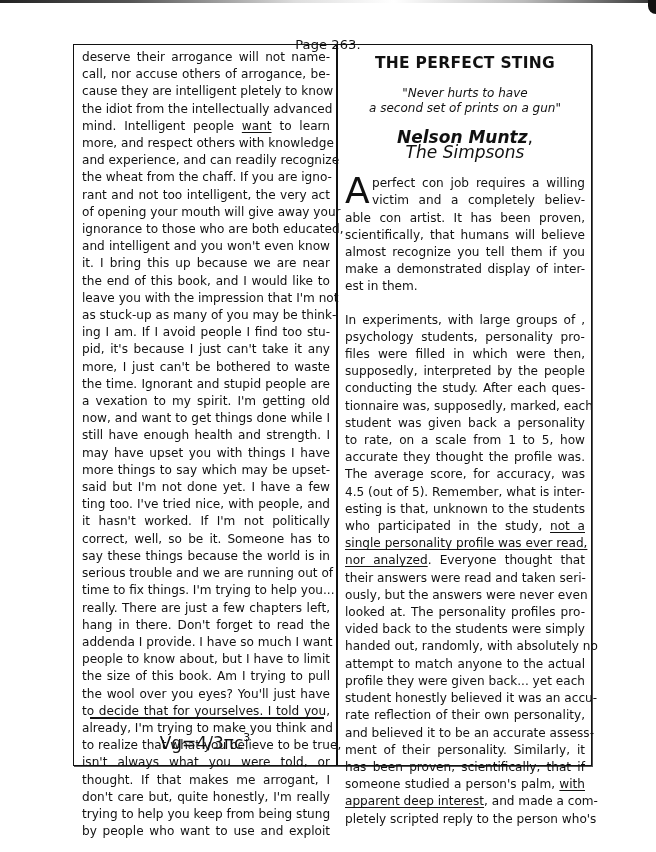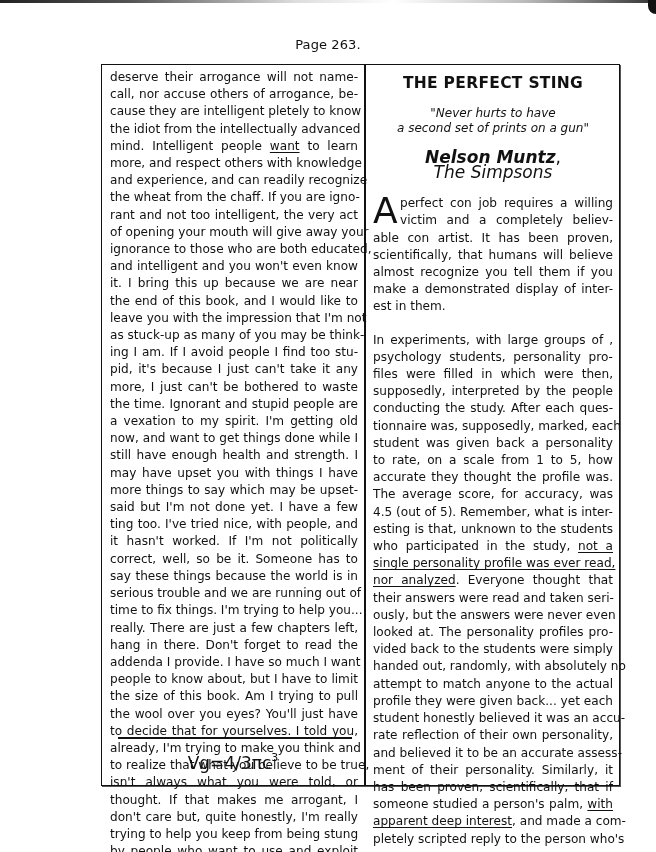--- a/index.html
+++ b/index.html
@@ -4,22 +4,22 @@
 <style>
   html, body { margin: 0; padding: 0; background: #ffffff; }
   body { width: 656px; height: 852px; position: relative; overflow: hidden;
          font-family: "DejaVu Sans", sans-serif; color: #111; }
   .scan-edge { position: absolute; top: 0; left: 0; width: 656px; height: 3px;
                background: linear-gradient(90deg, #222 0%, #555 20%, #ddd 45%, #fff 60%, #bbb 80%, #333 100%); }
   .corner-blot { position: absolute; top: 0; right: 0; width: 8px; height: 14px; background: #111;
                  border-bottom-left-radius: 8px; }
   .page-number { position: absolute; top: 37px; left: 0; width: 656px; text-align: center;
                  font-size: 13px; letter-spacing: 0.1px; }
-  .frame { position: absolute; left: 73px; top: 64px; width: 519px; height: 722px;
-           border: 1.5px solid #111; box-sizing: border-box; box-shadow: 1px 1px 0 #555; margin-left: 28px; }
+  .frame { position: absolute; left: 73px; top: 44px; width: 519px; height: 722px;
+           border: 1.5px solid #111; box-sizing: border-box; box-shadow: 1px 1px 0 #555; }
   .divider { position: absolute; left: 262px; top: 0; width: 1.5px; height: 100%; background: #111; }
   .col { position: absolute; top: 0; box-sizing: border-box; font-size: 12.1px; line-height: 17.2px; }
   .col-left { left: 0; width: 262px; padding: 4px 6px 0 8px; }
   .col-right { left: 264px; width: 255px; padding: 4px 8px 0 7px; }
   .line { display: block; white-space: nowrap; text-align: justify; text-align-last: justify; }
   .line.last { text-align-last: left; }
   .u { text-decoration: underline; text-underline-offset: 2px; }
   .hr { position: absolute; left: 16px; width: 234px; top: 672px; height: 1.5px; background: #111; }
   .formula { position: absolute; left: 0; width: 262px; top: 686px; text-align: center;
              font-size: 17px; }

